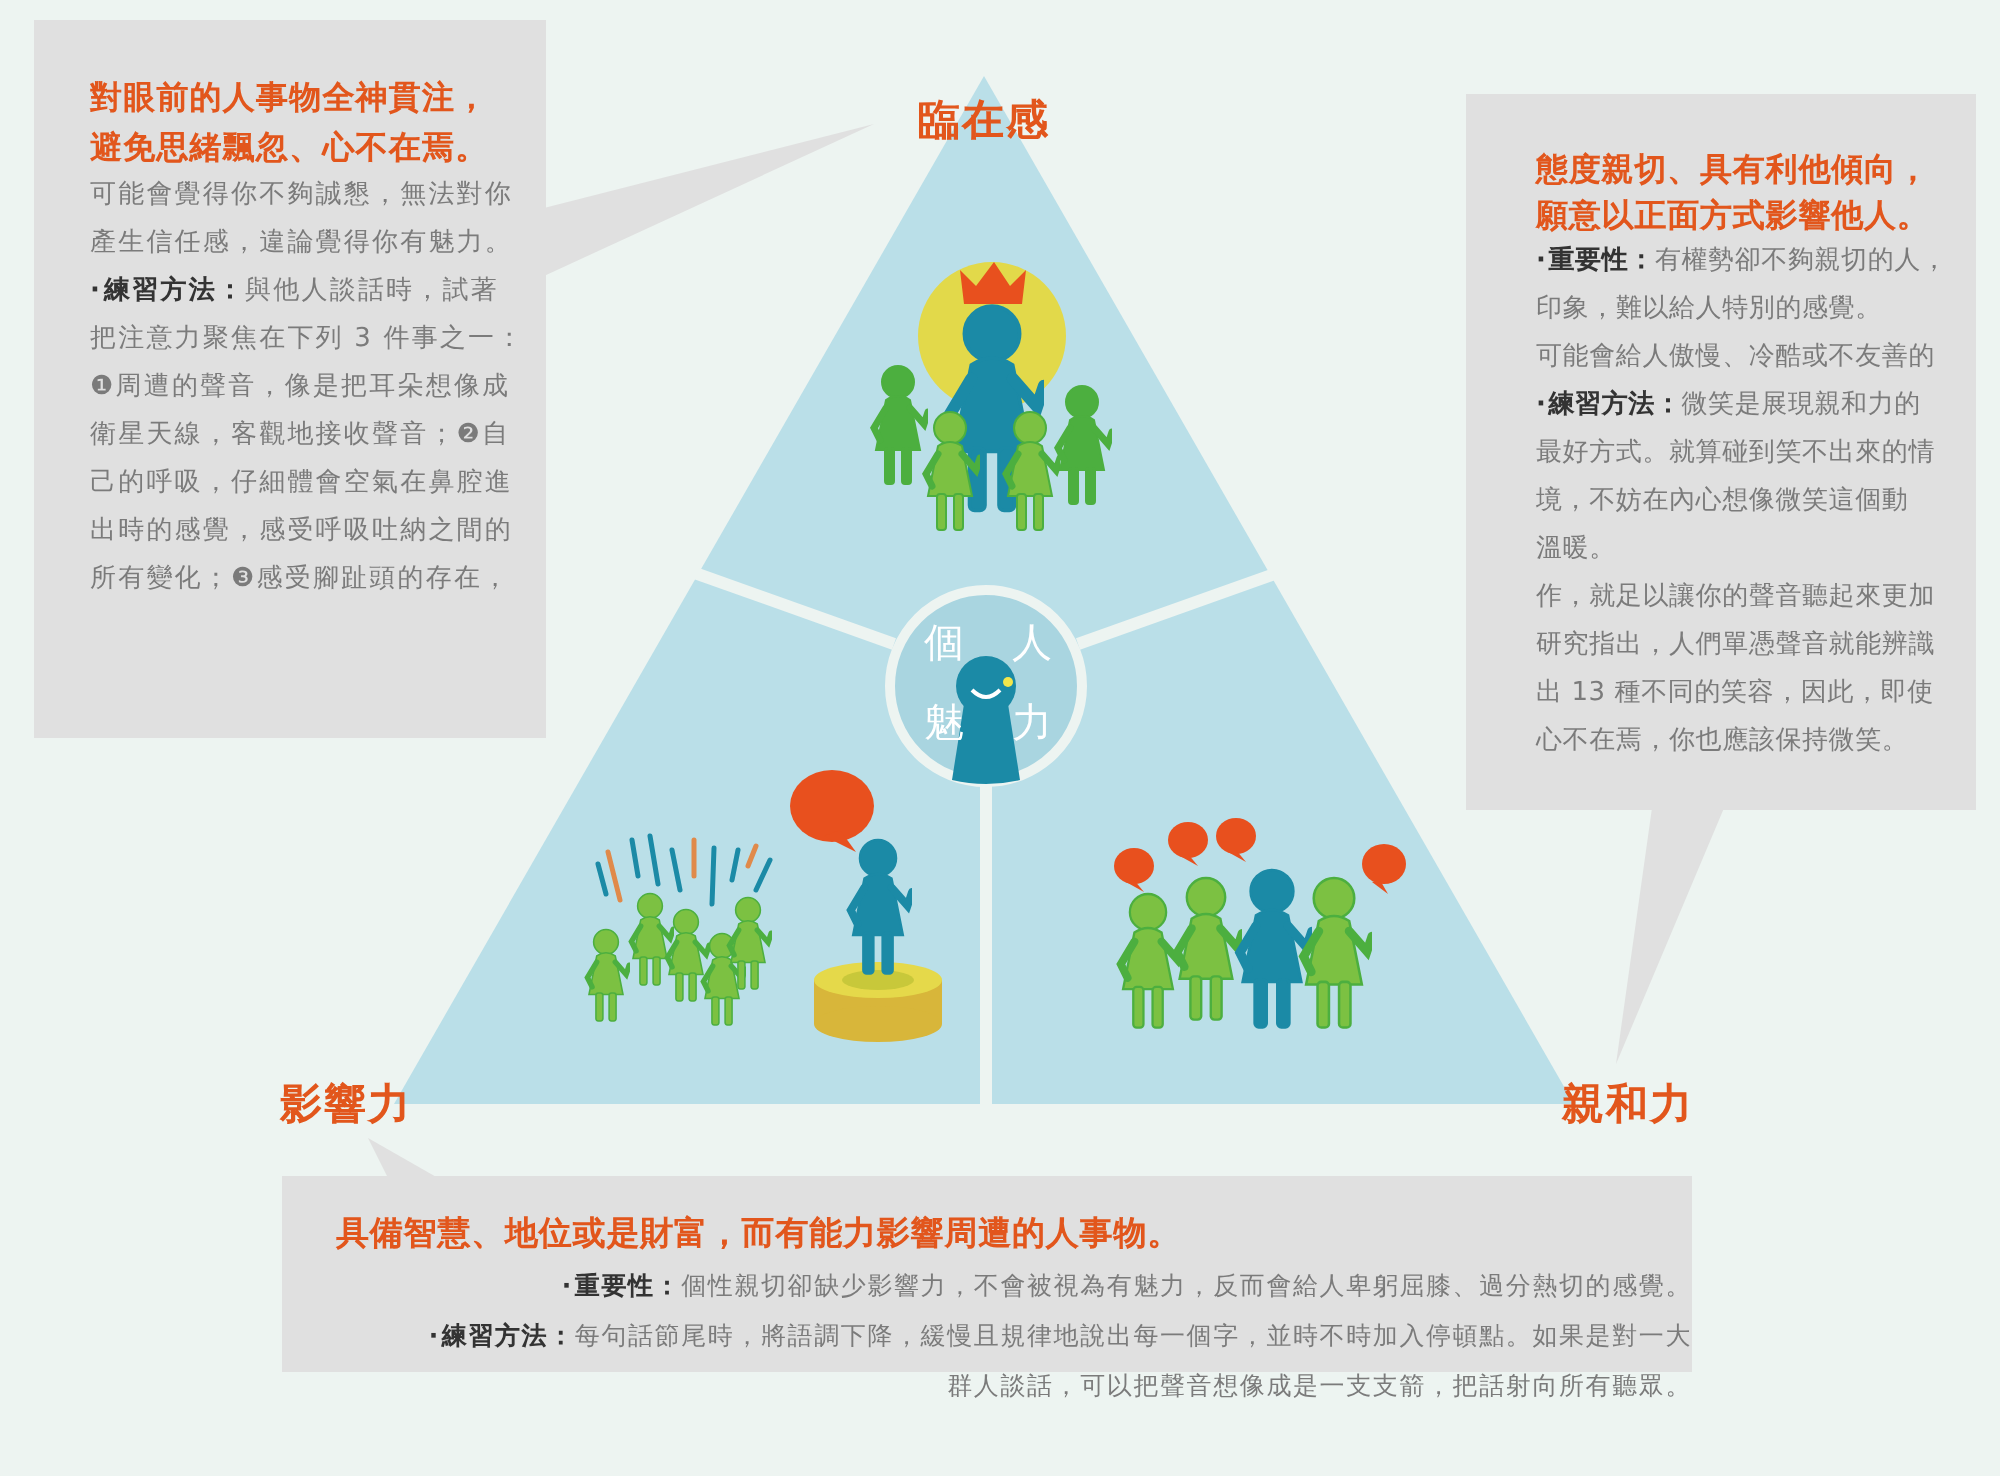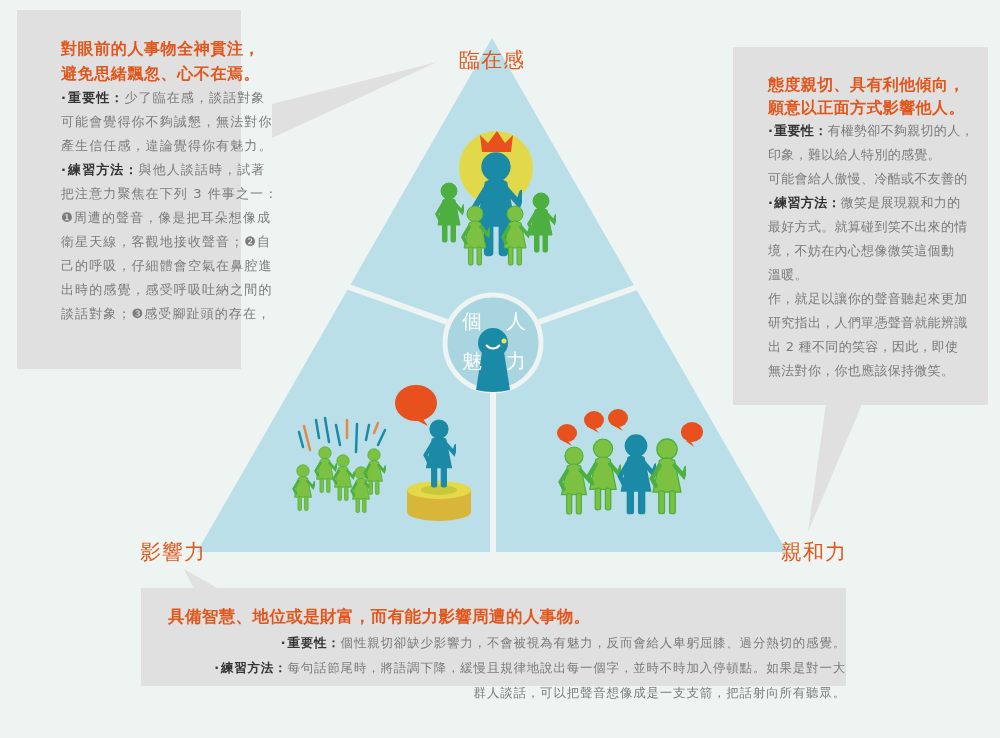--- a/index.html
+++ b/index.html
@@ -4,31 +4,31 @@
 <style>
   html,body{margin:0;padding:0;}
   body{width:1000px;height:738px;position:relative;overflow:hidden;background:#edf4f1;font-family:"DejaVu Sans","Liberation Sans",sans-serif;}
   #art{position:absolute;left:0;top:0;width:1000px;height:738px;}
   .box{position:absolute;background:#e0e0e0;box-sizing:border-box;}
   .line{white-space:nowrap;display:block;}
   .title{color:#e2561c;font-weight:bold;}
   .body{color:#7b7b7b;}
   .lbl{color:#333;font-weight:bold;}
   .lbl::before{content:"·";margin-right:1px;}
-  #box-left{left:17px;top:10px;width:224px;height:359px;padding:26px 0 0 44px;}
+  #box-left{left:17px;top:10px;width:256px;height:359px;padding:26px 0 0 28px;}
   #box-left .title{font-size:16px;letter-spacing:0.6px;line-height:25px;}
   #box-left .body{font-size:13px;letter-spacing:1.1px;line-height:24px;}
   #box-left .p{margin-top:0;}
   #box-right{left:733px;top:47px;width:255px;height:358px;padding:26px 0 0 35px;}
   #box-right .title{font-size:16px;letter-spacing:0.4px;line-height:23px;}
   #box-right .body{font-size:13px;letter-spacing:0.3px;line-height:24px;}
   #box-bottom{left:141px;top:588px;width:705px;height:98px;padding:16px 0 0 27px;}
   #box-bottom .title{font-size:16.5px;letter-spacing:0.4px;line-height:26px;}
   #box-bottom .body{font-size:12.5px;letter-spacing:0.8px;line-height:25px;text-align:right;}
-  .vlabel{position:absolute;color:#e2561c;font-size:21px;font-weight:normal;letter-spacing:1px;white-space:nowrap;}
+  .vlabel{position:absolute;color:#e2561c;font-size:21px;font-weight:bold;letter-spacing:1px;white-space:nowrap;}
   .cchar{position:absolute;color:#ffffff;font-size:20px;}
 </style>
 </head>
 <body>
 
 <svg id="art" viewBox="0 0 1000 738" xmlns="http://www.w3.org/2000/svg">
   <defs>
     <symbol id="person" viewBox="0 0 30 62">
       <circle cx="15" cy="9" r="8"></circle>
       <path d="M9 18 Q15 14 21 18 L26 43 L4 43 Z"></path>
@@ -124,32 +124,31 @@
 <div class="cchar" style="left:506px;top:308px;">人</div>
 <div class="cchar" style="left:462px;top:348px;">魅</div>
 <div class="cchar" style="left:506px;top:348px;">力</div>
 
 <div class="box" id="box-left">
   <div class="title">
     <span class="line">對眼前的人事物全神貫注，</span>
     <span class="line">避免思緒飄忽、心不在焉。</span>
   </div>
   <div class="body p">
-    <span class="line"><span class="lbl">重要性：</span><span>少了臨在感，談話對象</span></span>
     <span class="line">可能會覺得你不夠誠懇，無法對你</span>
     <span class="line">產生信任感，違論覺得你有魅力。</span>
   </div>
   <div class="body p">
     <span class="line"><span class="lbl">練習方法：</span><span>與他人談話時，試著</span></span>
     <span class="line">把注意力聚焦在下列 3 件事之一：</span>
     <span class="line">❶周遭的聲音，像是把耳朵想像成</span>
     <span class="line">衛星天線，客觀地接收聲音；❷自</span>
     <span class="line">己的呼吸，仔細體會空氣在鼻腔進</span>
     <span class="line">出時的感覺，感受呼吸吐納之間的</span>
-    <span class="line">談話對象；❸感受腳趾頭的存在，</span>
+    <span class="line">所有變化；❸感受腳趾頭的存在，</span>
   </div>
 </div>
 
 <div class="box" id="box-right">
   <div class="title">
     <span class="line">態度親切、具有利他傾向，</span>
     <span class="line">願意以正面方式影響他人。</span>
   </div>
   <div class="body">
     <span class="line"><span class="lbl">重要性：</span><span>有權勢卻不夠親切的人，</span></span>
@@ -158,22 +157,22 @@
   </div>
   <div class="body">
     <span class="line"><span class="lbl">練習方法：</span><span>微笑是展現親和力的</span></span>
     <span class="line">最好方式。就算碰到笑不出來的情</span>
     <span class="line">境，不妨在內心想像微笑這個動</span>
     <span class="line">溫暖。</span>
     <span class="line">作，就足以讓你的聲音聽起來更加</span>
   </div>
   <div class="body">
     <span class="line">研究指出，人們單憑聲音就能辨識</span>
-    <span class="line">出 2 種不同的笑容，因此，即使</span>
-    <span class="line">無法對你，你也應該保持微笑。</span>
+    <span class="line">出 13 種不同的笑容，因此，即使</span>
+    <span class="line">心不在焉，你也應該保持微笑。</span>
   </div>
 </div>
 
 <div class="box" id="box-bottom">
   <div class="title">
     <span class="line">具備智慧、地位或是財富，而有能力影響周遭的人事物。</span>
   </div>
   <div class="body">
     <span class="line"><span class="lbl">重要性：</span><span>個性親切卻缺少影響力，不會被視為有魅力，反而會給人卑躬屈膝、過分熱切的感覺。</span></span>
   </div>

